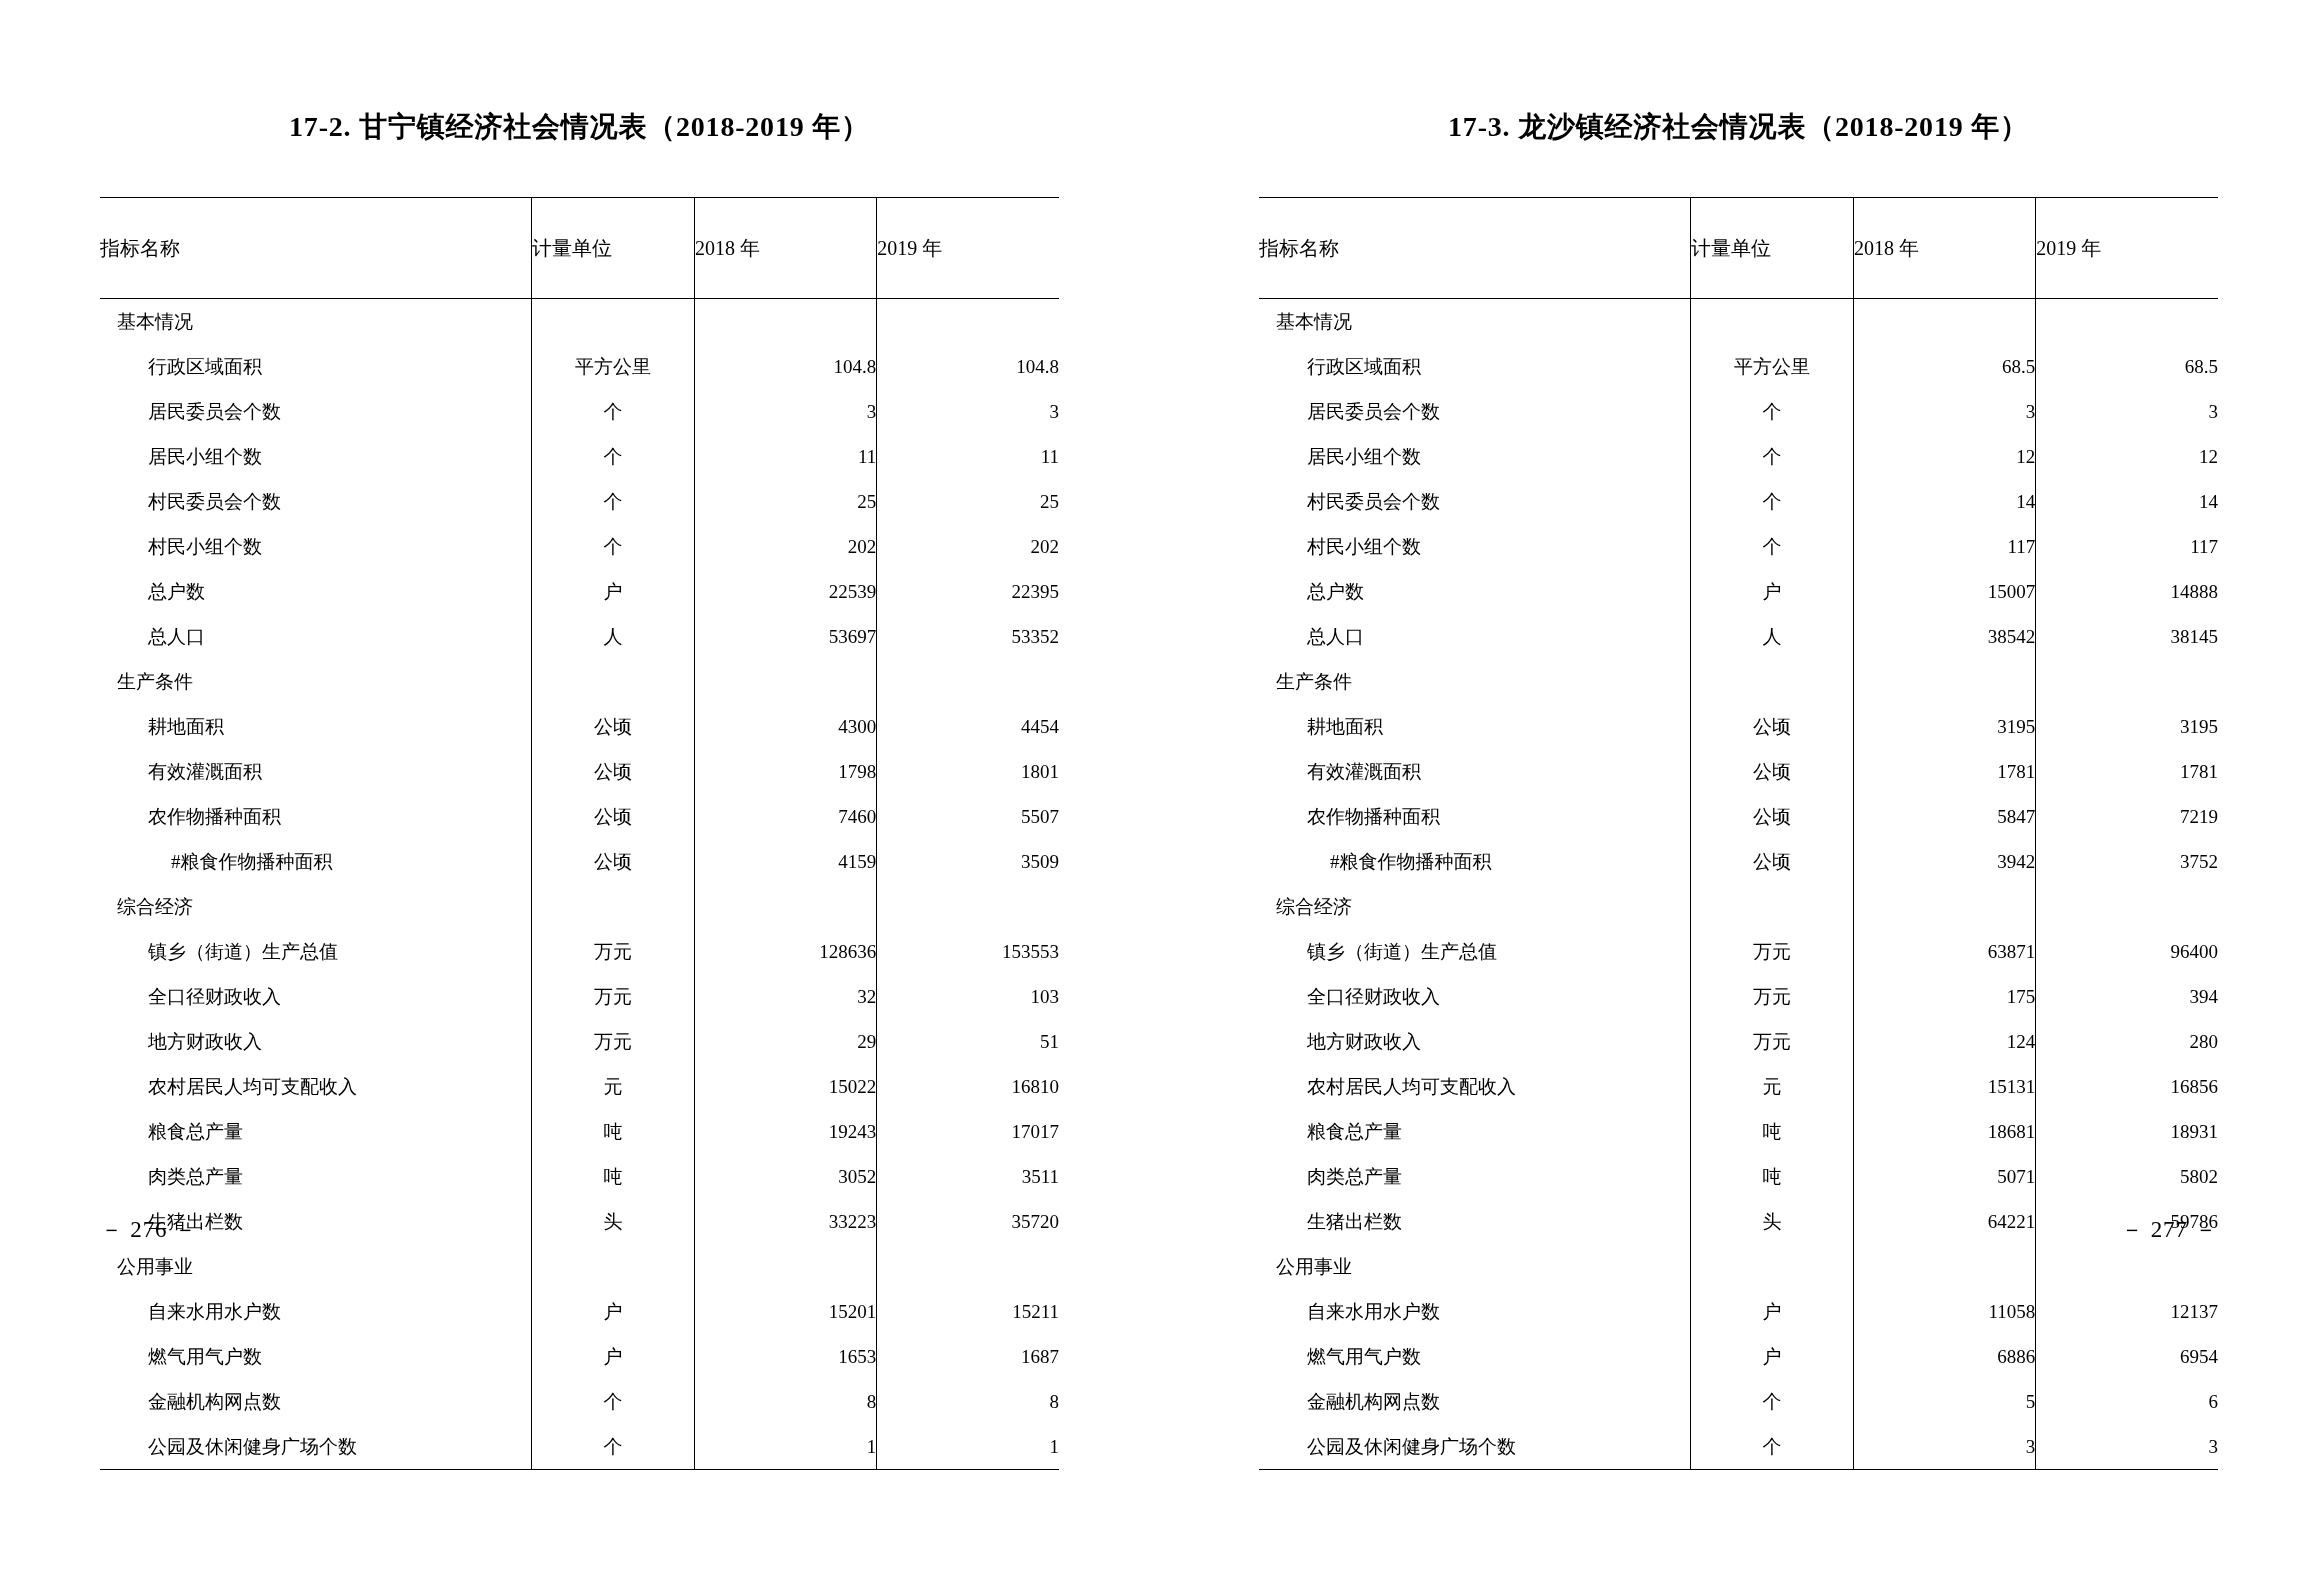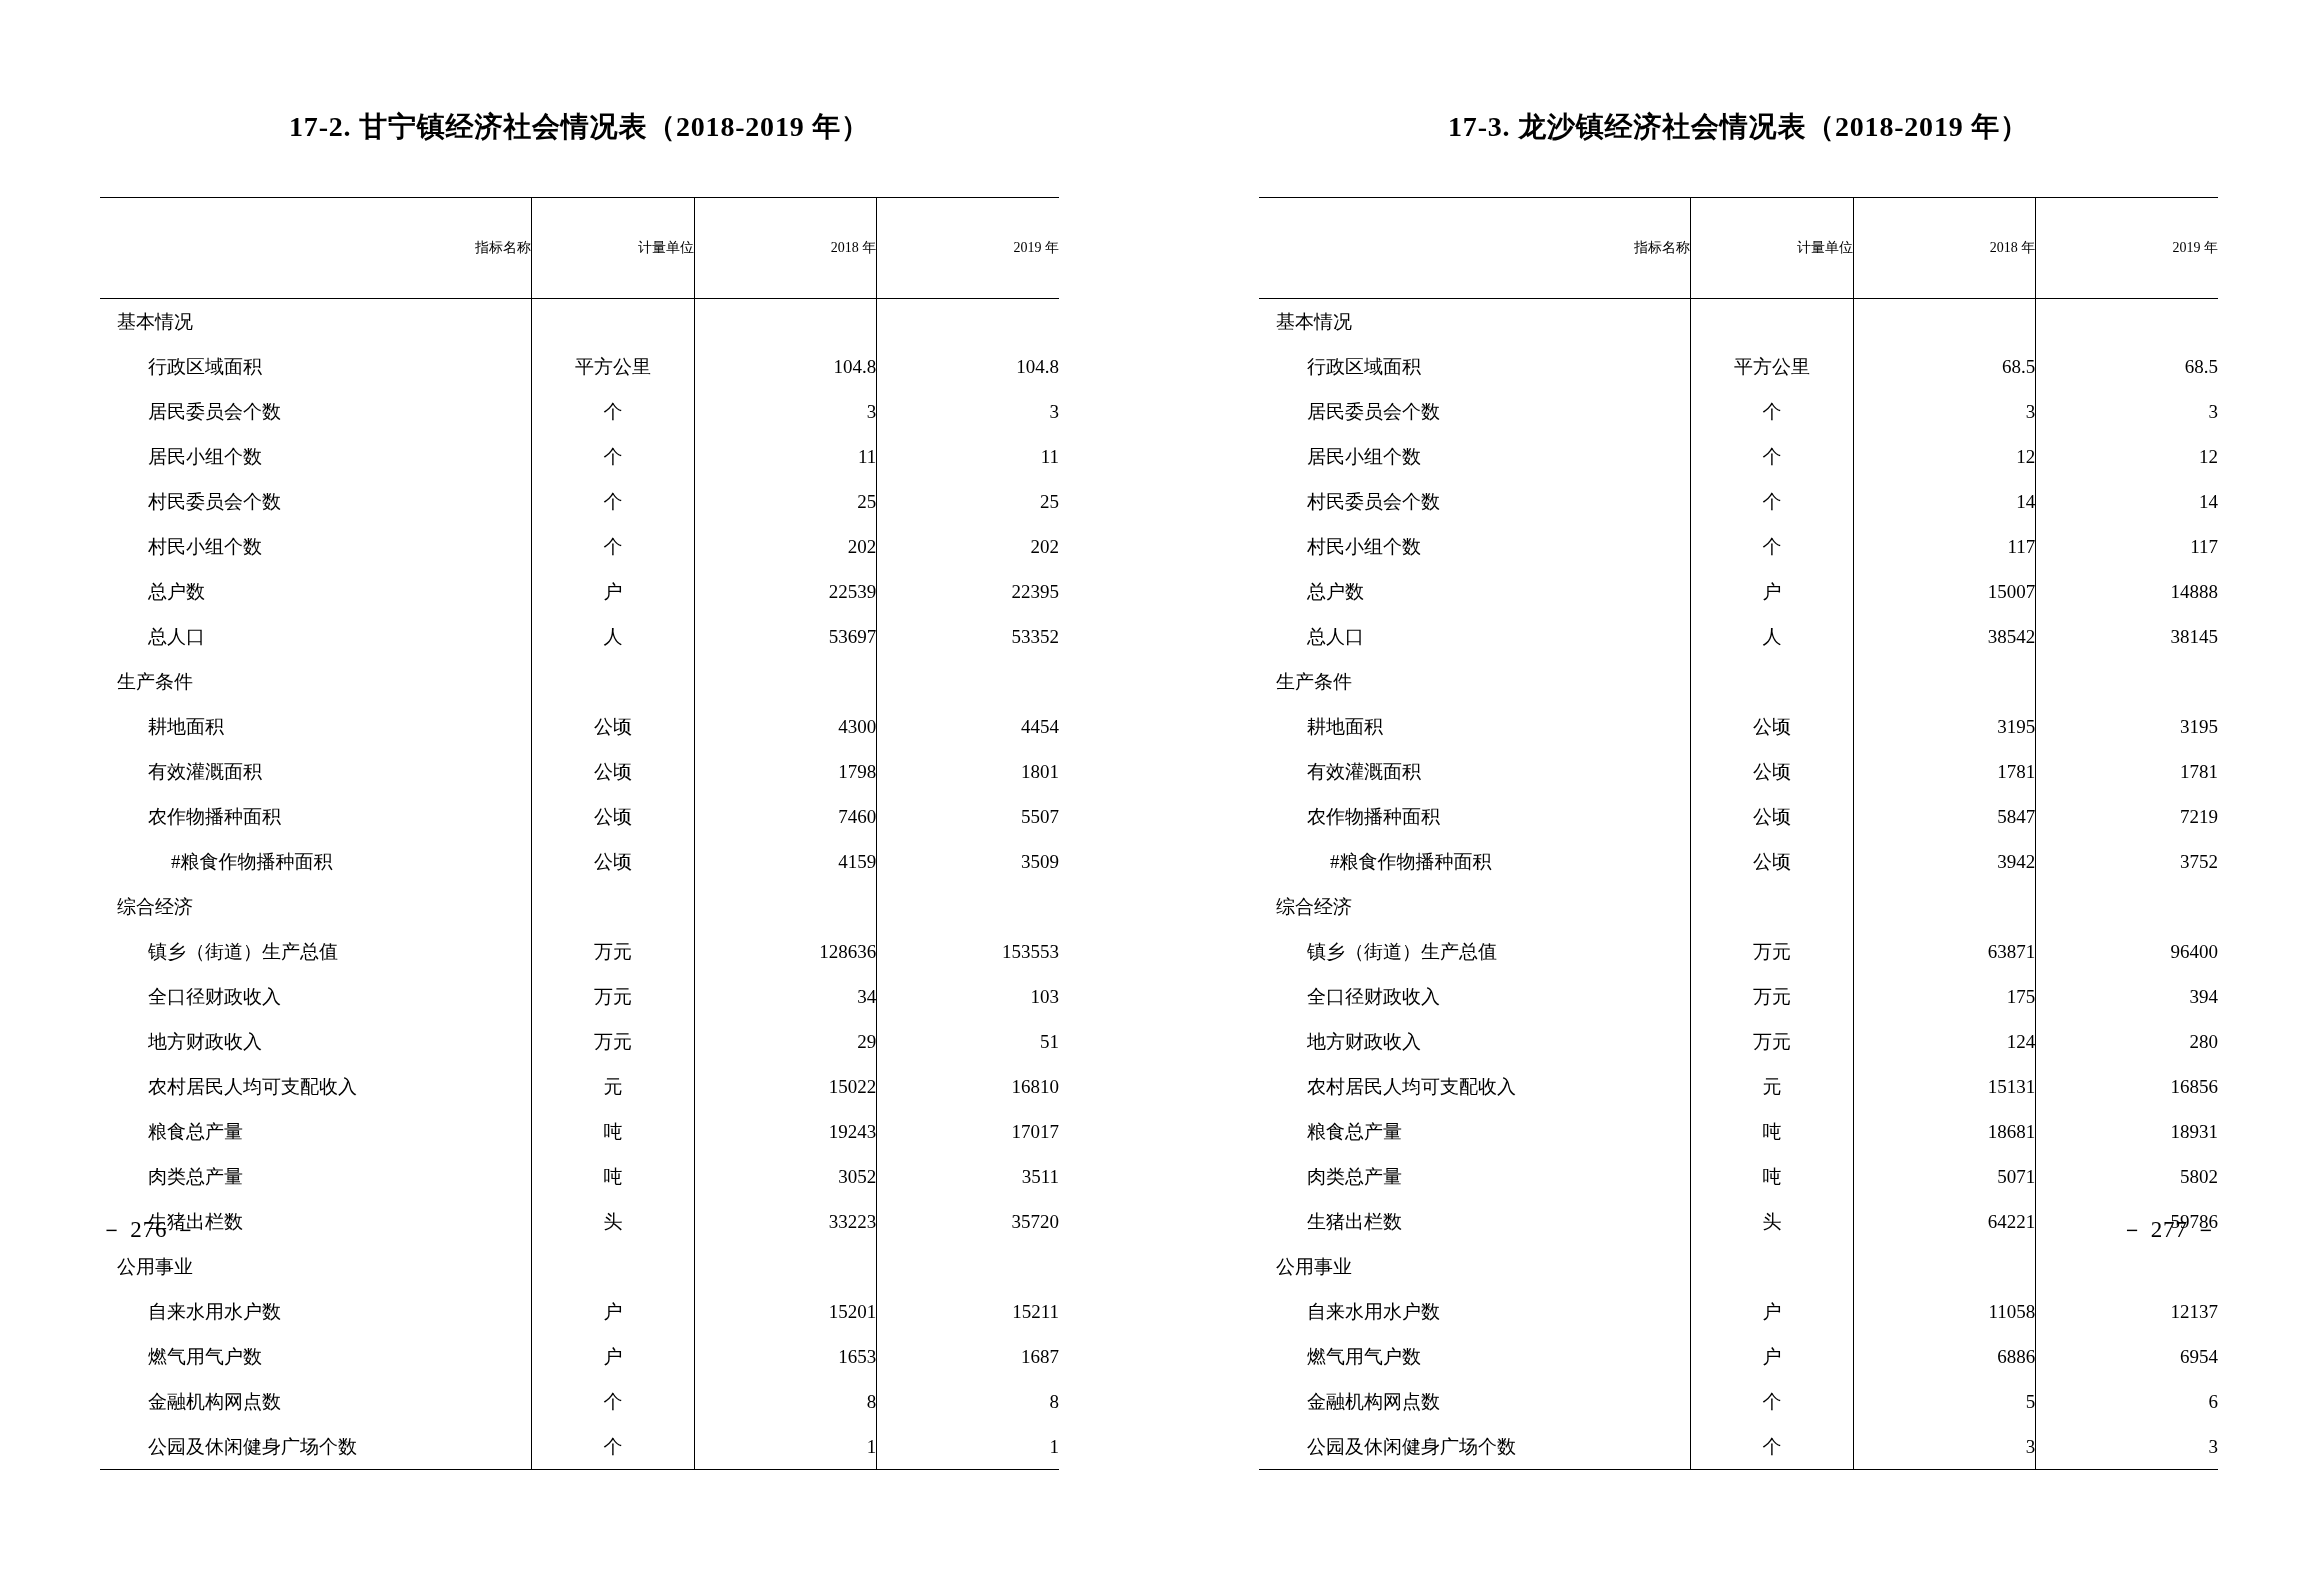--- a/index.html
+++ b/index.html
@@ -53,22 +53,22 @@
     margin-top: 51px;
     font-size: 19px;
   }
   table.stats td, table.stats th {
     padding: 0;
     font-weight: normal;
   }
   .thead-row th {
     height: 100px;
     vertical-align: middle;
-    font-size: 14px;
-    text-align: right;
+    font-size: 20px;
+    text-align: left;
     font-weight: normal;
   }
   .col-name  { width: 45%; }
   .col-unit  { width: 17%; }
   .col-y1    { width: 19%; }
   .col-y2    { width: 19%; }
 
   .vline-l { border-left: 0.8px solid #000; }
   .top-rule  { border-top: 1.5px solid #000; }
   .mid-rule  { border-bottom: 0.8px solid #000; }
@@ -217,21 +217,21 @@
             </tr>
             <tr>
               <td class="name indent1">镇乡（街道）生产总值</td>
               <td class="unit vline-l">万元</td>
               <td class="num vline-l">128636</td>
               <td class="num vline-l">153553</td>
             </tr>
             <tr>
               <td class="name indent1">全口径财政收入</td>
               <td class="unit vline-l">万元</td>
-              <td class="num vline-l">34</td>
+              <td class="num vline-l">32</td>
               <td class="num vline-l">103</td>
             </tr>
             <tr>
               <td class="name indent1">地方财政收入</td>
               <td class="unit vline-l">万元</td>
               <td class="num vline-l">29</td>
               <td class="num vline-l">51</td>
             </tr>
             <tr>
               <td class="name indent1">农村居民人均可支配收入</td>

